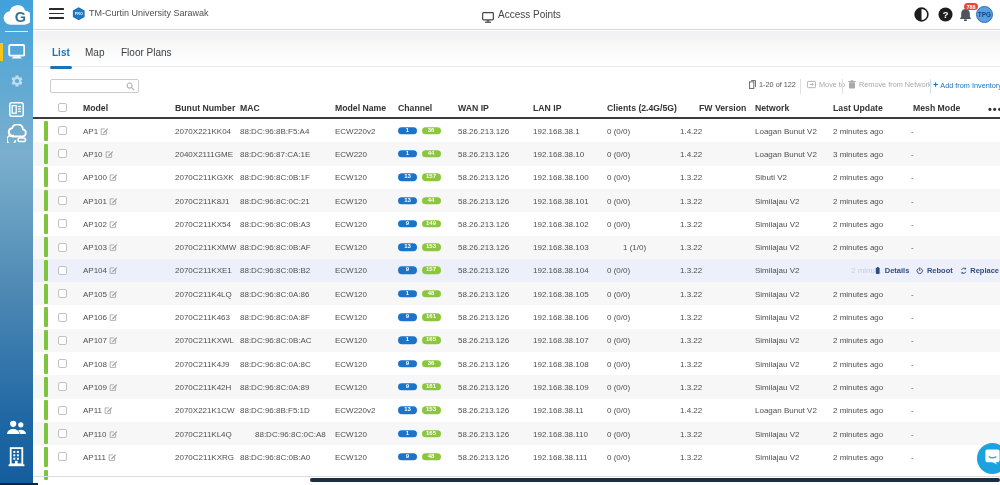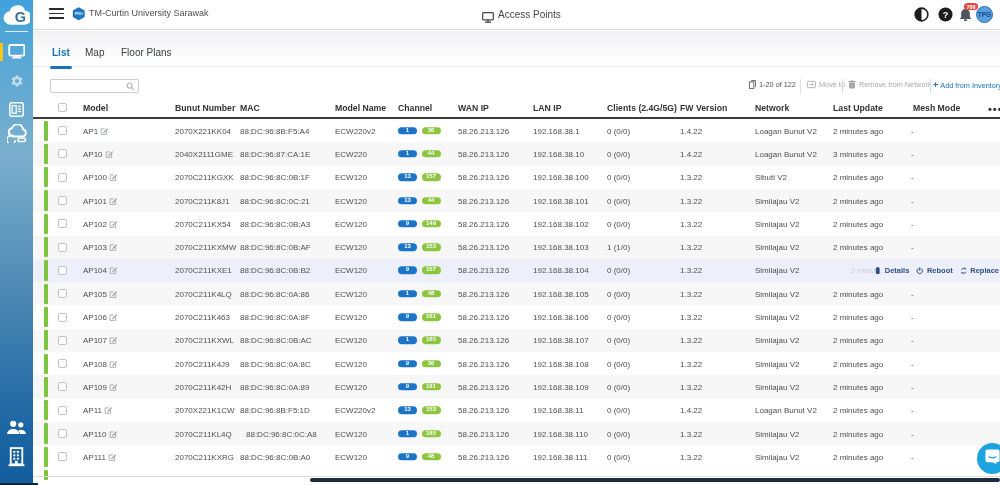--- a/index.html
+++ b/index.html
@@ -132,21 +132,21 @@
 <div id="thead">
  <div class="cb"></div>
  <div class="h" style="left:50px">Model</div>
  <div class="h" style="left:142px">Bunut Number</div>
  <div class="h" style="left:207px">MAC</div>
  <div class="h" style="left:302px">Model Name</div>
  <div class="h" style="left:365px">Channel</div>
  <div class="h" style="left:425px">WAN IP</div>
  <div class="h" style="left:500px">LAN IP</div>
  <div class="h" style="left:574px">Clients (2.4G/5G)</div>
- <div class="h" style="left:647px">FW Version</div>
+ <div class="h" style="left:666px">FW Version</div>
  <div class="h" style="left:722px">Network</div>
  <div class="h" style="left:800px">Last Update</div>
  <div class="h" style="left:880px">Mesh Mode</div>
  <div class="h" style="left:955px;font-size:11px;letter-spacing:1px">•••</div>
 </div>
 <div class="row" style="top:119.0px;height:23.3px">
       <div class="gbar"></div>
       <div class="cb"></div>
       <div class="c" style="left:50px">AP1&nbsp; <svg class="edit" viewBox="0 0 12 12">
           <path d="M1.5 3.2 h5 M1.5 3.2 v7.3 h7.3 v-5" fill="none" stroke="#9aa0a6" stroke-width="1.1"></path>
@@ -252,21 +252,21 @@
           <path d="M1.5 3.2 h5 M1.5 3.2 v7.3 h7.3 v-5" fill="none" stroke="#9aa0a6" stroke-width="1.1"></path>
           <path d="M4.6 7.4 l5.2-5.2 1.1 1.1-5.2 5.2-1.6.5z" fill="#9aa0a6"></path>
         </svg></div>
       <div class="c" style="left:142px">2070C211KXMW</div>
       <div class="c" style="left:207px">88:DC:96:8C:0B:AF</div>
       <div class="c" style="left:302px">ECW120</div>
       <div class="pill pb">13</div>
       <div class="pill pg">153</div>
       <div class="c" style="left:425px">58.26.213.126</div>
       <div class="c" style="left:500px">192.168.38.103</div>
-      <div class="c" style="left:574px">1 (1/0)</div>
+      <div class="c" style="left:590px">1 (1/0)</div>
       <div class="c" style="left:647px">1.3.22</div>
       <div class="c" style="left:722px">Similajau V2</div>
       <div class="c" style="left:800px">2 minutes ago</div>
       <div class="c" style="left:878px">-</div>
     </div>
 <div class="row hov" style="top:258.8px;height:23.3px">
       <div class="gbar"></div>
       <div class="cb"></div>
       <div class="c" style="left:50px">AP104&nbsp; <svg class="edit" viewBox="0 0 12 12">
           <path d="M1.5 3.2 h5 M1.5 3.2 v7.3 h7.3 v-5" fill="none" stroke="#9aa0a6" stroke-width="1.1"></path>
@@ -421,21 +421,21 @@
       <div class="c" style="left:878px">-</div>
     </div>
 <div class="row alt" style="top:421.9px;height:23.3px">
       <div class="gbar"></div>
       <div class="cb"></div>
       <div class="c" style="left:50px">AP110&nbsp; <svg class="edit" viewBox="0 0 12 12">
           <path d="M1.5 3.2 h5 M1.5 3.2 v7.3 h7.3 v-5" fill="none" stroke="#9aa0a6" stroke-width="1.1"></path>
           <path d="M4.6 7.4 l5.2-5.2 1.1 1.1-5.2 5.2-1.6.5z" fill="#9aa0a6"></path>
         </svg></div>
       <div class="c" style="left:142px">2070C211KL4Q</div>
-      <div class="c" style="left:213px">88:DC:96:8C:0C:A8</div>
+      <div class="c" style="left:222px">88:DC:96:8C:0C:A8</div>
       <div class="c" style="left:302px">ECW120</div>
       <div class="pill pb">1</div>
       <div class="pill pg">165</div>
       <div class="c" style="left:425px">58.26.213.126</div>
       <div class="c" style="left:500px">192.168.38.110</div>
       <div class="c" style="left:574px">0 (0/0)</div>
       <div class="c" style="left:647px">1.3.22</div>
       <div class="c" style="left:722px">Similajau V2</div>
       <div class="c" style="left:800px">2 minutes ago</div>
       <div class="c" style="left:878px">-</div>

